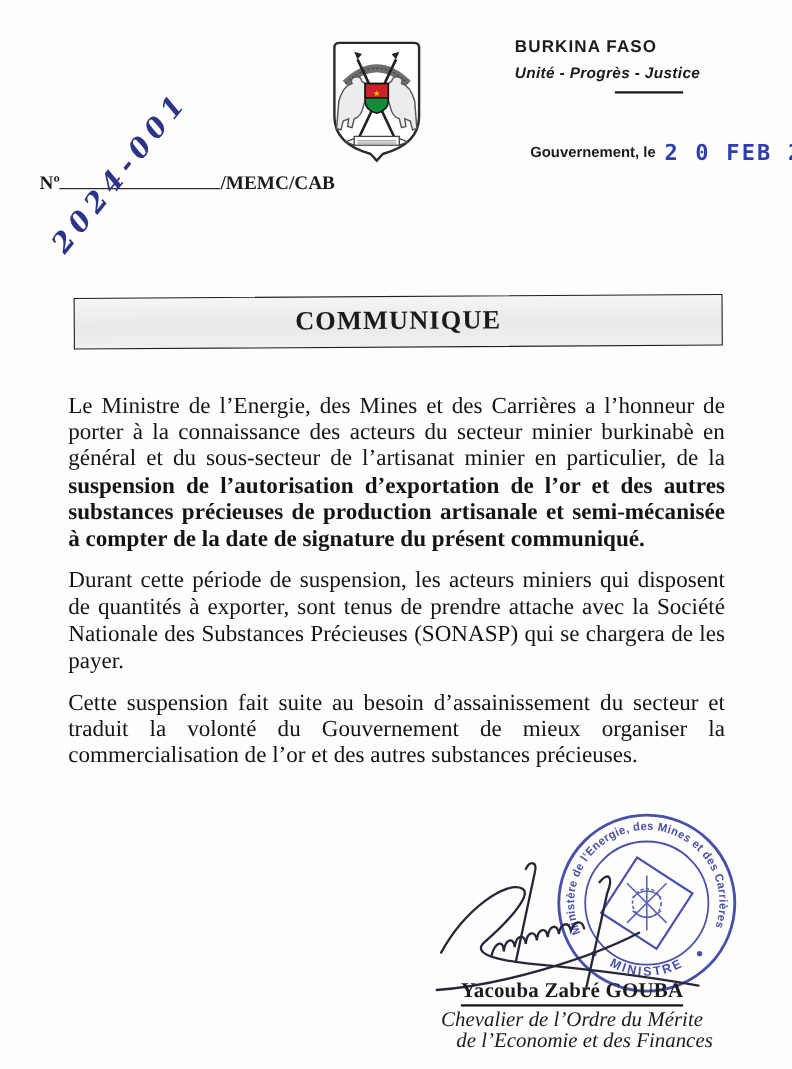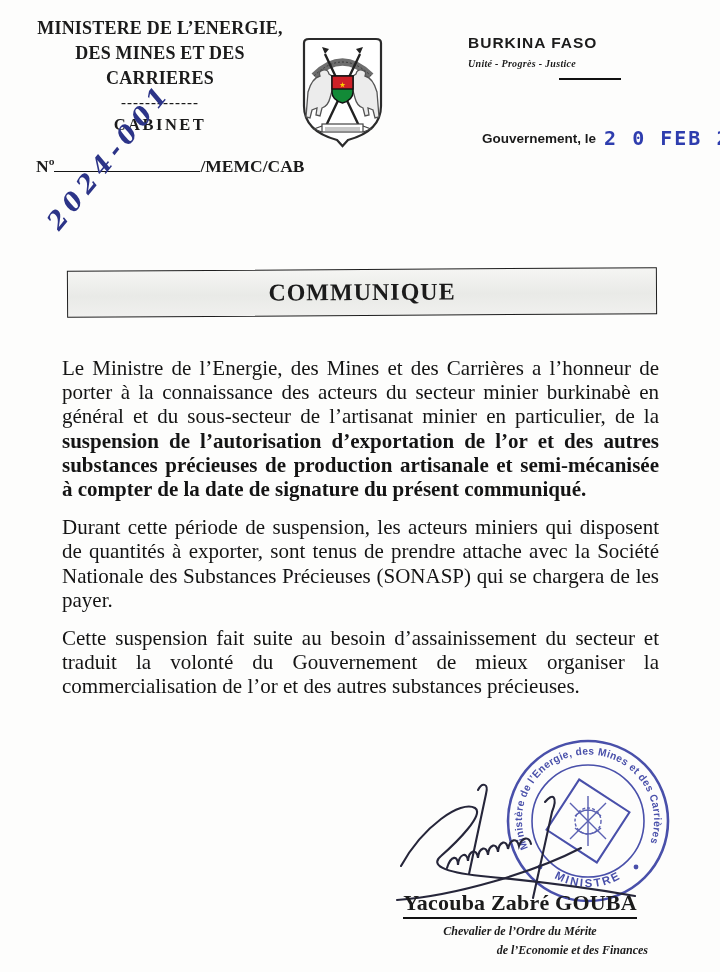--- a/index.html
+++ b/index.html
@@ -15,21 +15,21 @@
   }
   .hdr-left .l1, .hdr-left .l2 { font-size:18px; letter-spacing:.2px; line-height:25px; }
   .hdr-left .dashes { font-size:15px; letter-spacing:1px; line-height:18px; margin-top:2px; }
   .hdr-left .cab { font-size:16.5px; letter-spacing:2.5px; margin-top:4px; }
 
   .emblem { position:absolute; left:294px; top:36px; width:97px; height:114px; }
 
   .hdr-right { position:absolute; left:468px; top:34px; width:244px; text-align:left;
     font-family:"Liberation Sans", sans-serif; }
   .hdr-right .country { font-size:15.5px; font-weight:bold; letter-spacing:1px; }
-  .hdr-right .motto { font-size:10px; font-weight:bold; font-style:italic; margin-top:6px; letter-spacing:.3px;font-family:Liberation Serif, serif; }
+  .hdr-right .motto { font-size:14px; font-weight:bold; font-style:italic; margin-top:6px; letter-spacing:.3px; }
   .hdr-right .rule { width:62px; border-top:2.4px solid #111; margin:9px auto 0; }
 
   .dateline { position:absolute; left:482px; top:126px; white-space:nowrap;
     font-family:"Liberation Sans", sans-serif; font-size:13.5px; font-weight:bold; }
   .datestamp { font-family:"DejaVu Sans Mono", monospace; font-size:20px; font-weight:bold;
     color:#2e3dae; letter-spacing:2px; margin-left:8px; vertical-align:-2px; }
 
   .refline { position:absolute; left:36px; top:156px; font-size:17.5px; font-weight:bold;
     font-family:"Liberation Serif", serif; white-space:nowrap; }
   .refline .blank { display:inline-block; width:146px; border-bottom:1.6px solid #151515; height:15px; }
@@ -53,35 +53,29 @@
   .bodytext { position:absolute; left:62px; top:356px; width:597px;
     font-size:21px; line-height:24.2px; text-align:justify; color:#141414; }
   .bodytext p { margin-bottom:14px; }
   .bold { font-weight:bold; }
 
   
   .stamp { position:absolute; left:503px; top:736px; width:170px; height:170px; opacity:.93; }
   .sig-strokes { position:absolute; left:385px; top:768px; width:265px; height:140px; }
   .sig-block { position:absolute; left:392px; top:890px; width:256px; text-align:center;
     font-family:"Liberation Serif", serif; }
-  .sig-name { display:inline-block; font-size:22px; font-weight:bold;
+  .sig-name { display:inline-block; font-size:19px; font-weight:bold;
     border-bottom:2.2px solid #111; padding-bottom:1px; letter-spacing:.2px; }
-  .sig-title { font-size:12px; font-weight:bold; font-style:italic; line-height:19px; margin-top:3px; }
+  .sig-title { font-size:19px; font-weight:normal; font-style:italic; line-height:19px; margin-top:3px; }
 </style>
 </head>
 <body>
 
 <div class="page">
 
-  <div class="hdr-left">
-    <div class="l1">MINISTERE DE L’ENERGIE,</div>
-    <div class="l2">DES MINES ET DES CARRIERES</div>
-    <div class="dashes">-------------</div>
-    <div class="cab">CABINET</div>
-  </div>
 
   <svg class="emblem" viewBox="0 0 97 114">
 
     <path d="M10,7 Q10,3 15,3 H82 Q87,3 87,7 V70 Q87,95 54,104 L48.5,110 L43,104 Q10,95 10,70 Z" fill="#ffffff" stroke="#2b2b2b" stroke-width="2.2"></path>
 
     <path d="M20,40 Q48.5,12 77,40" fill="none" stroke="#6e6e6e" stroke-width="7"></path>
     <path d="M20,40 Q48.5,12 77,40" fill="none" stroke="#3a3a3a" stroke-width="1" stroke-dasharray="2,2"></path>
 
     <path d="M31,18 L66,92 M66,18 L31,92" stroke="#222" stroke-width="2.4"></path>
     <path d="M31,18 l-3,-7 l7,2 Z M66,18 l3,-7 l-7,2 Z" fill="#222"></path>

